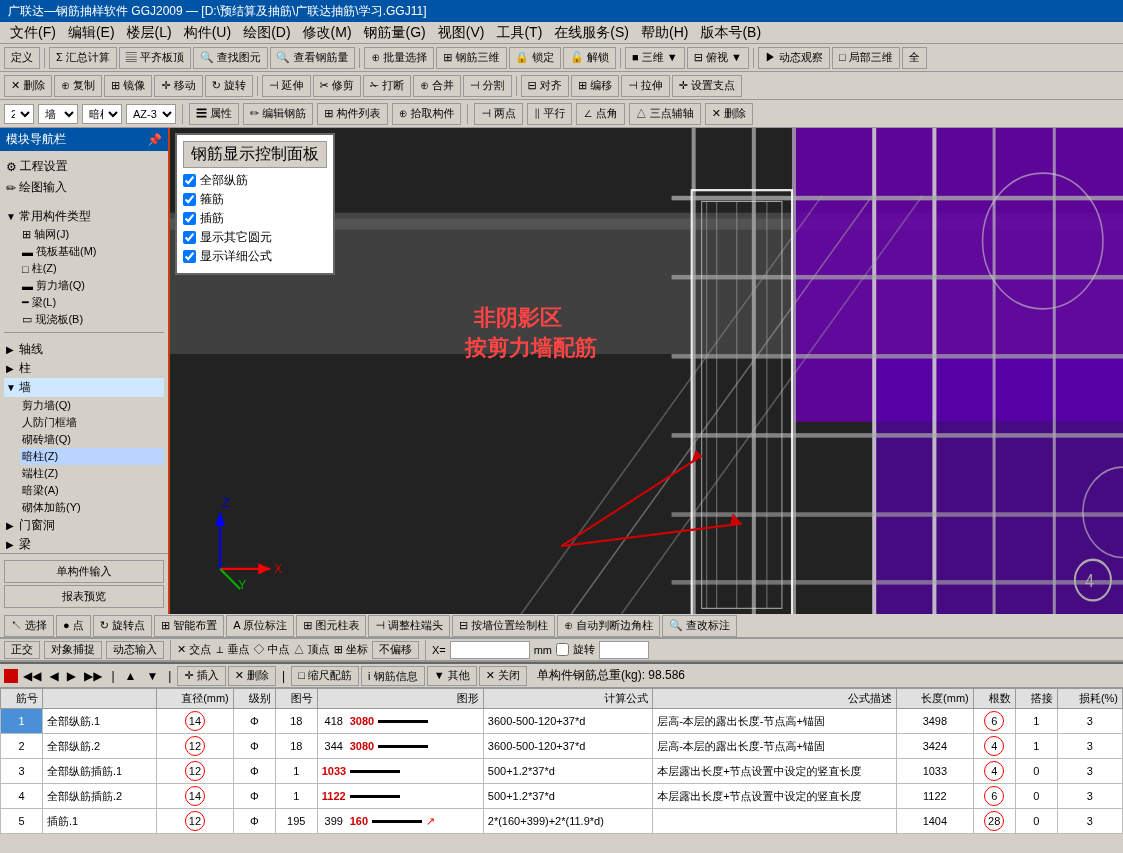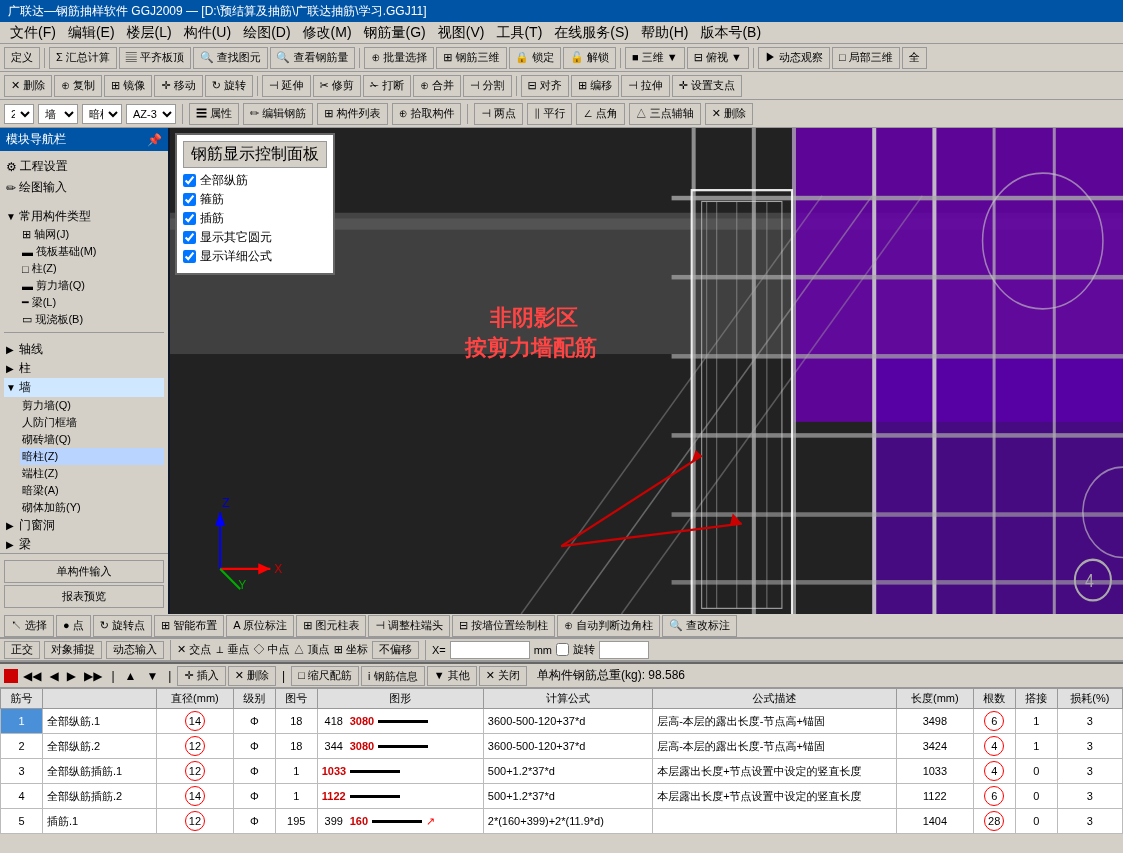--- a/index.html
+++ b/index.html
@@ -15,21 +15,21 @@
     
     .toolbar-row { background: #d4d0c8; height: 28px; display: flex; align-items: center; padding: 2px 4px; border-bottom: 1px solid #999; gap: 2px; }
     .toolbar-btn { background: #d4d0c8; border: 1px solid #999; padding: 2px 6px; font-size: 11px; cursor: pointer; white-space: nowrap; height: 22px; display: flex; align-items: center; }
     .toolbar-separator { width: 1px; height: 20px; background: #999; margin: 0 2px; }
     .toolbar-select { height: 20px; font-size: 11px; background: white; border: 1px solid #999; padding: 0 2px; }
 
     
     #main-layout { display: flex; height: calc(853px - 22px - 22px - 28px - 28px - 28px); }
 
     
-    #sidebar { width: 170px; background: #d4d0c8; border-right: 2px solid #0f172a; display: flex; flex-direction: column; }
+    #sidebar { width: 170px; background: #d4d0c8; border-right: 2px solid #c2410c; display: flex; flex-direction: column; }
     #sidebar-header { background: #0054a6; color: white; font-size: 12px; padding: 3px 6px; display: flex; justify-content: space-between; align-items: center; }
     #sidebar-content { flex: 1; overflow: auto; padding: 4px; }
     .sidebar-section { margin: 2px 0; }
     .sidebar-label { font-size: 12px; padding: 1px 2px; cursor: pointer; display: flex; align-items: center; gap: 3px; }
     .sidebar-label .expand-icon { font-size: 10px; width: 10px; }
     .sidebar-sub { padding-left: 16px; }
     .sidebar-sub .sidebar-label { font-size: 11px; }
     #sidebar-bottom { padding: 4px; border-top: 1px solid #999; }
     .sidebar-bottom-btn { display: block; background: #d4d0c8; border: 1px solid #999; padding: 3px 8px; font-size: 11px; margin: 2px 0; cursor: pointer; text-align: center; width: 100%; }
 
@@ -54,21 +54,21 @@
     .status-field { background: white; border: 1px solid #999; padding: 1px 4px; height: 18px; font-size: 11px; min-width: 30px; }
 
     
     #bottom-panel { background: #d4d0c8; height: 215px; border-top: 2px solid #666; }
     #bottom-toolbar { background: #d4d0c8; height: 24px; display: flex; align-items: center; padding: 0 4px; border-bottom: 1px solid #999; gap: 2px; }
     .bottom-btn { background: #d4d0c8; border: 1px solid #999; padding: 1px 6px; font-size: 11px; cursor: pointer; height: 20px; display: flex; align-items: center; white-space: nowrap; }
     .total-weight { font-size: 12px; padding: 0 8px; color: #000; }
 
     
     #rebar-table { width: 100%; border-collapse: collapse; font-size: 11px; }
-    #rebar-table th { background: #e0e0e0; border: 1px solid #999; padding: 2px 4px; text-align: center; font-weight: normal; white-space: nowrap; }
+    #rebar-table th { background: #e0e0e0; border: 1px solid #999; padding: 2px 4px; text-align: right; font-weight: normal; white-space: nowrap; }
     #rebar-table td { border: 1px solid #bbb; padding: 2px 4px; text-align: center; white-space: nowrap; background: white; }
     .circle-badge { display: inline-flex; align-items: center; justify-content: center; width: 20px; height: 20px; border-radius: 50%; border: 1.5px solid red; font-size: 11px; color: black; }
     .row-num-1 td:first-child { background: #4a90d9; color: white; }
     .shape-line { display: inline-block; height: 3px; background: black; }
     .shape-num { color: #cc0000; font-weight: bold; }
     .table-scroll { overflow-y: auto; height: calc(215px - 24px); overflow-x: auto; }
 
     
     .nav-arrow { font-size: 12px; cursor: pointer; padding: 1px 3px; }
   </style>
@@ -324,21 +324,21 @@
       <text x="52" y="335" fill="#0000cc" font-size="12">Z</text>
       <text x="104" y="394" fill="#cc0000" font-size="12">X</text>
       <text x="68" y="408" fill="#00aa00" font-size="12">Y</text>
       <line x1="50" y1="390" x2="70" y2="408" stroke="#00aa00" stroke-width="2"></line>
 
       <circle cx="920" cy="400" r="18" fill="none" stroke="#aaaaaa" stroke-width="2"></circle>
       <text x="912" y="406" fill="#aaaaaa" font-size="16">4</text>
     </svg>
 
     
-    <div class="annotation-text" style="left:320px; top:175px; font-size:22px;">非阴影区</div>
+    <div class="annotation-text" style="left:304px; top:175px; font-size:22px;">非阴影区</div>
     <div class="annotation-text" style="left:295px; top:205px; font-size:22px;">按剪力墙配筋</div>
   </div>
 </div>
 
 <div class="toolbar-row" style="position:relative; height:24px;">
   <button class="toolbar-btn">↖ 选择</button>
   <button class="toolbar-btn">● 点</button>
   <button class="toolbar-btn">↻ 旋转点</button>
   <button class="toolbar-btn">⊞ 智能布置</button>
   <button class="toolbar-btn">A 原位标注</button>

